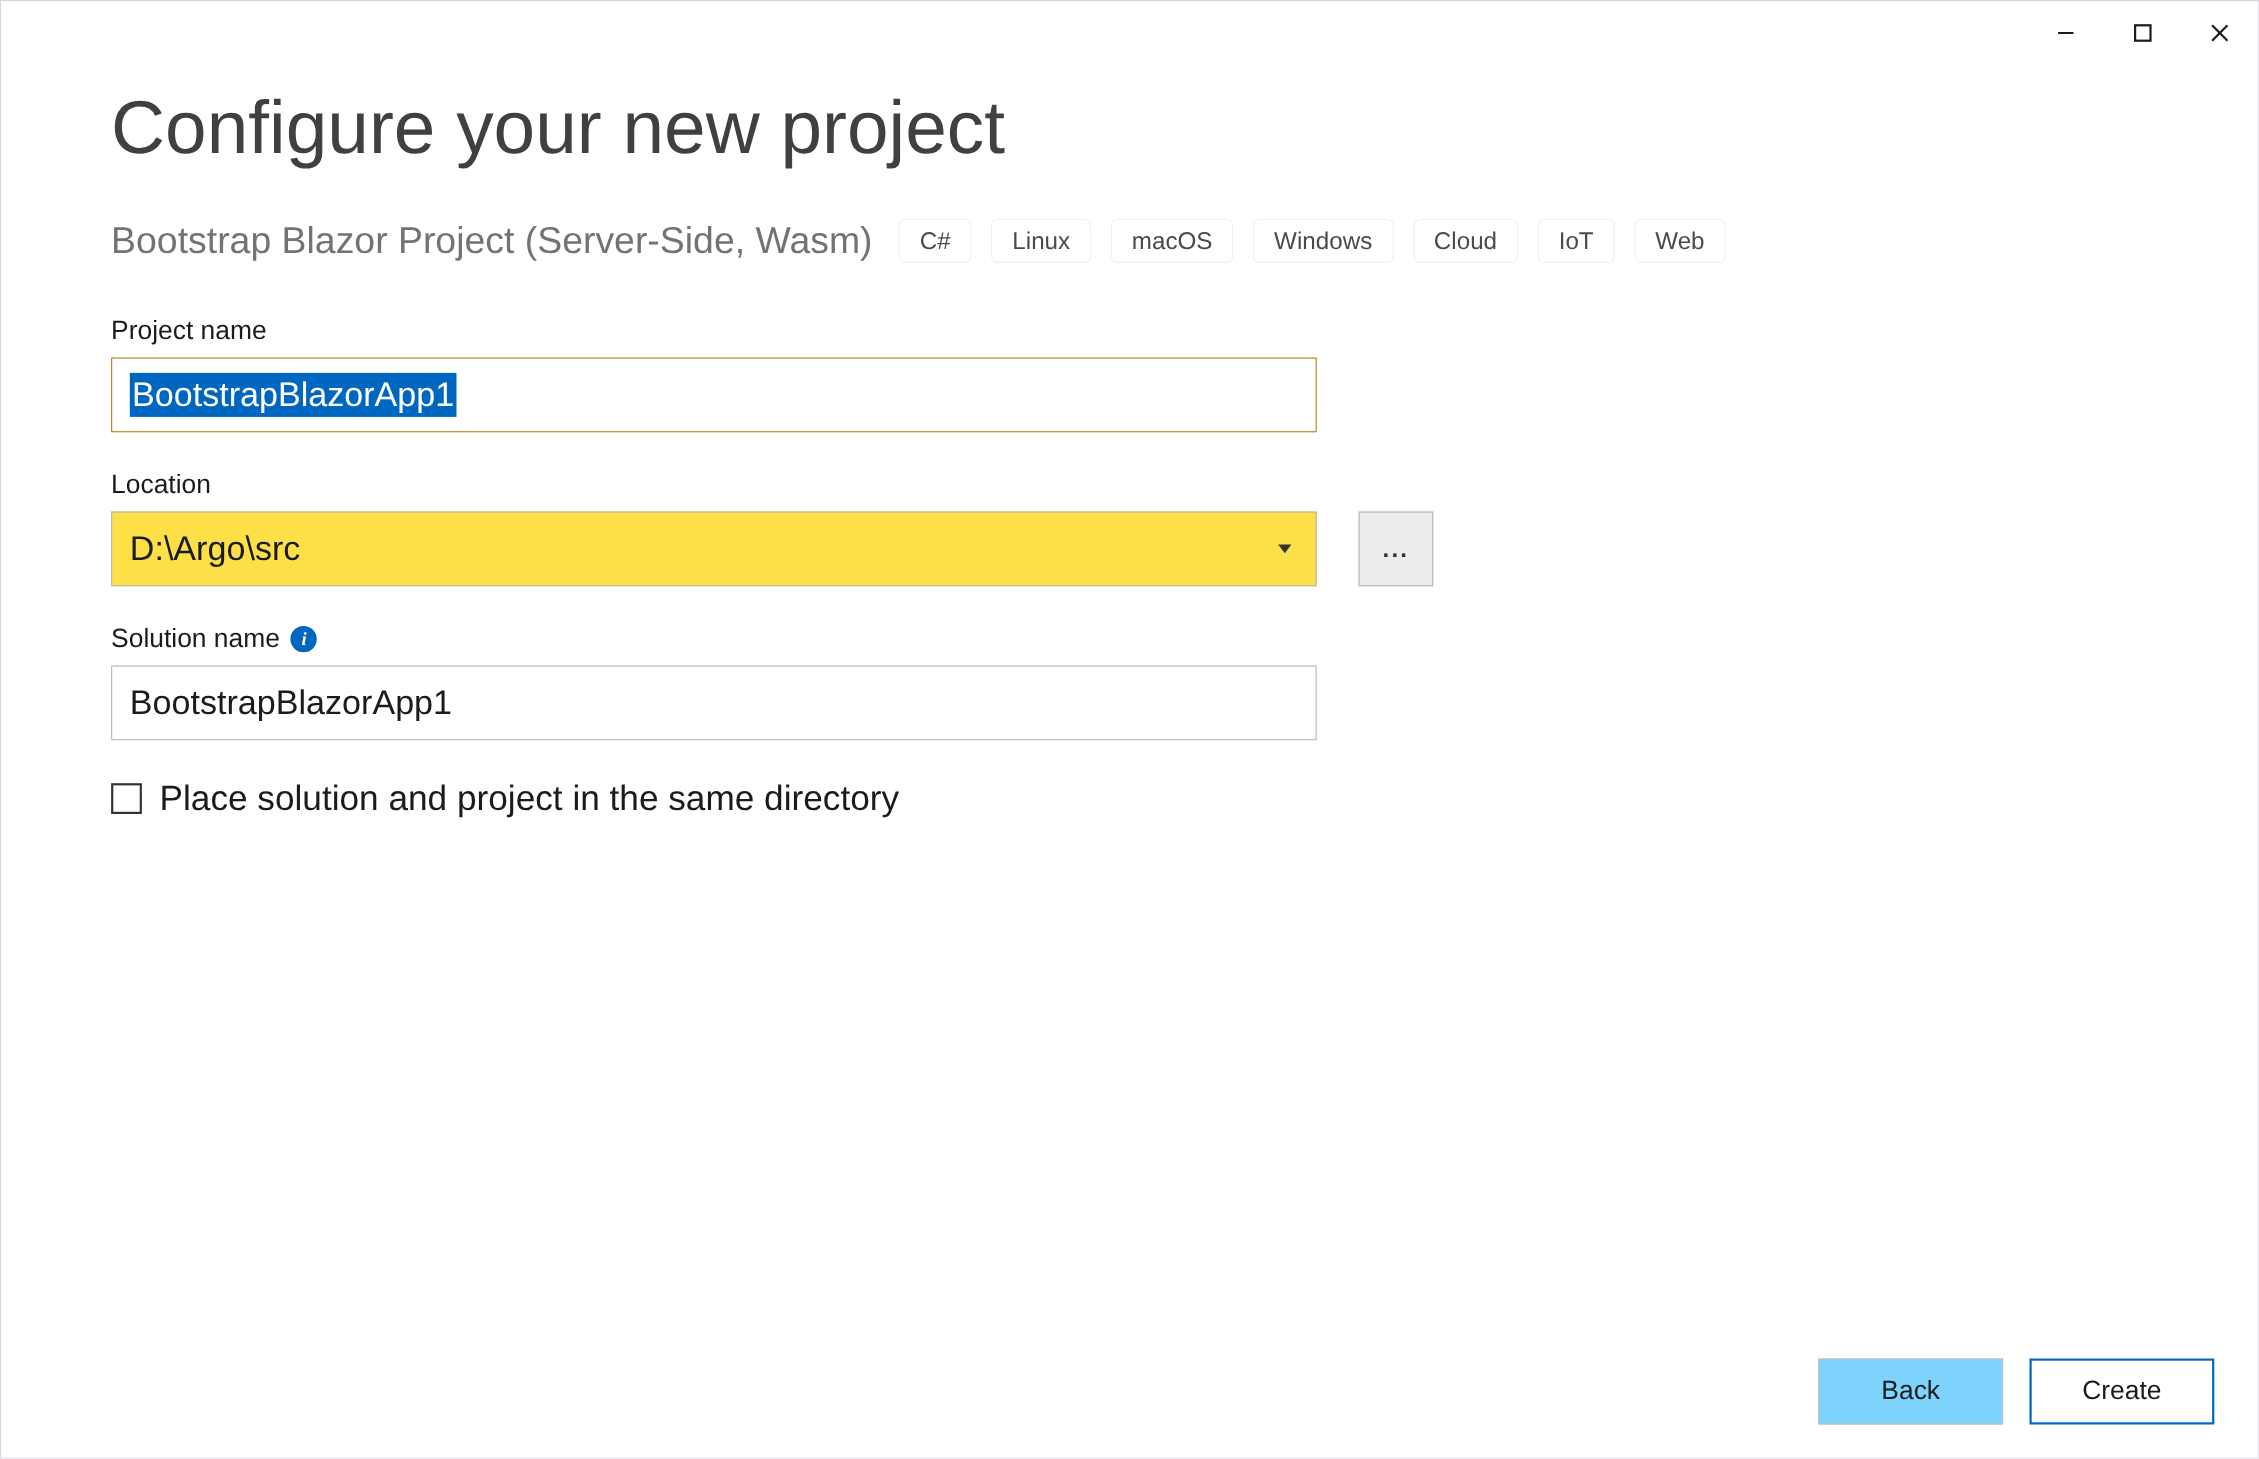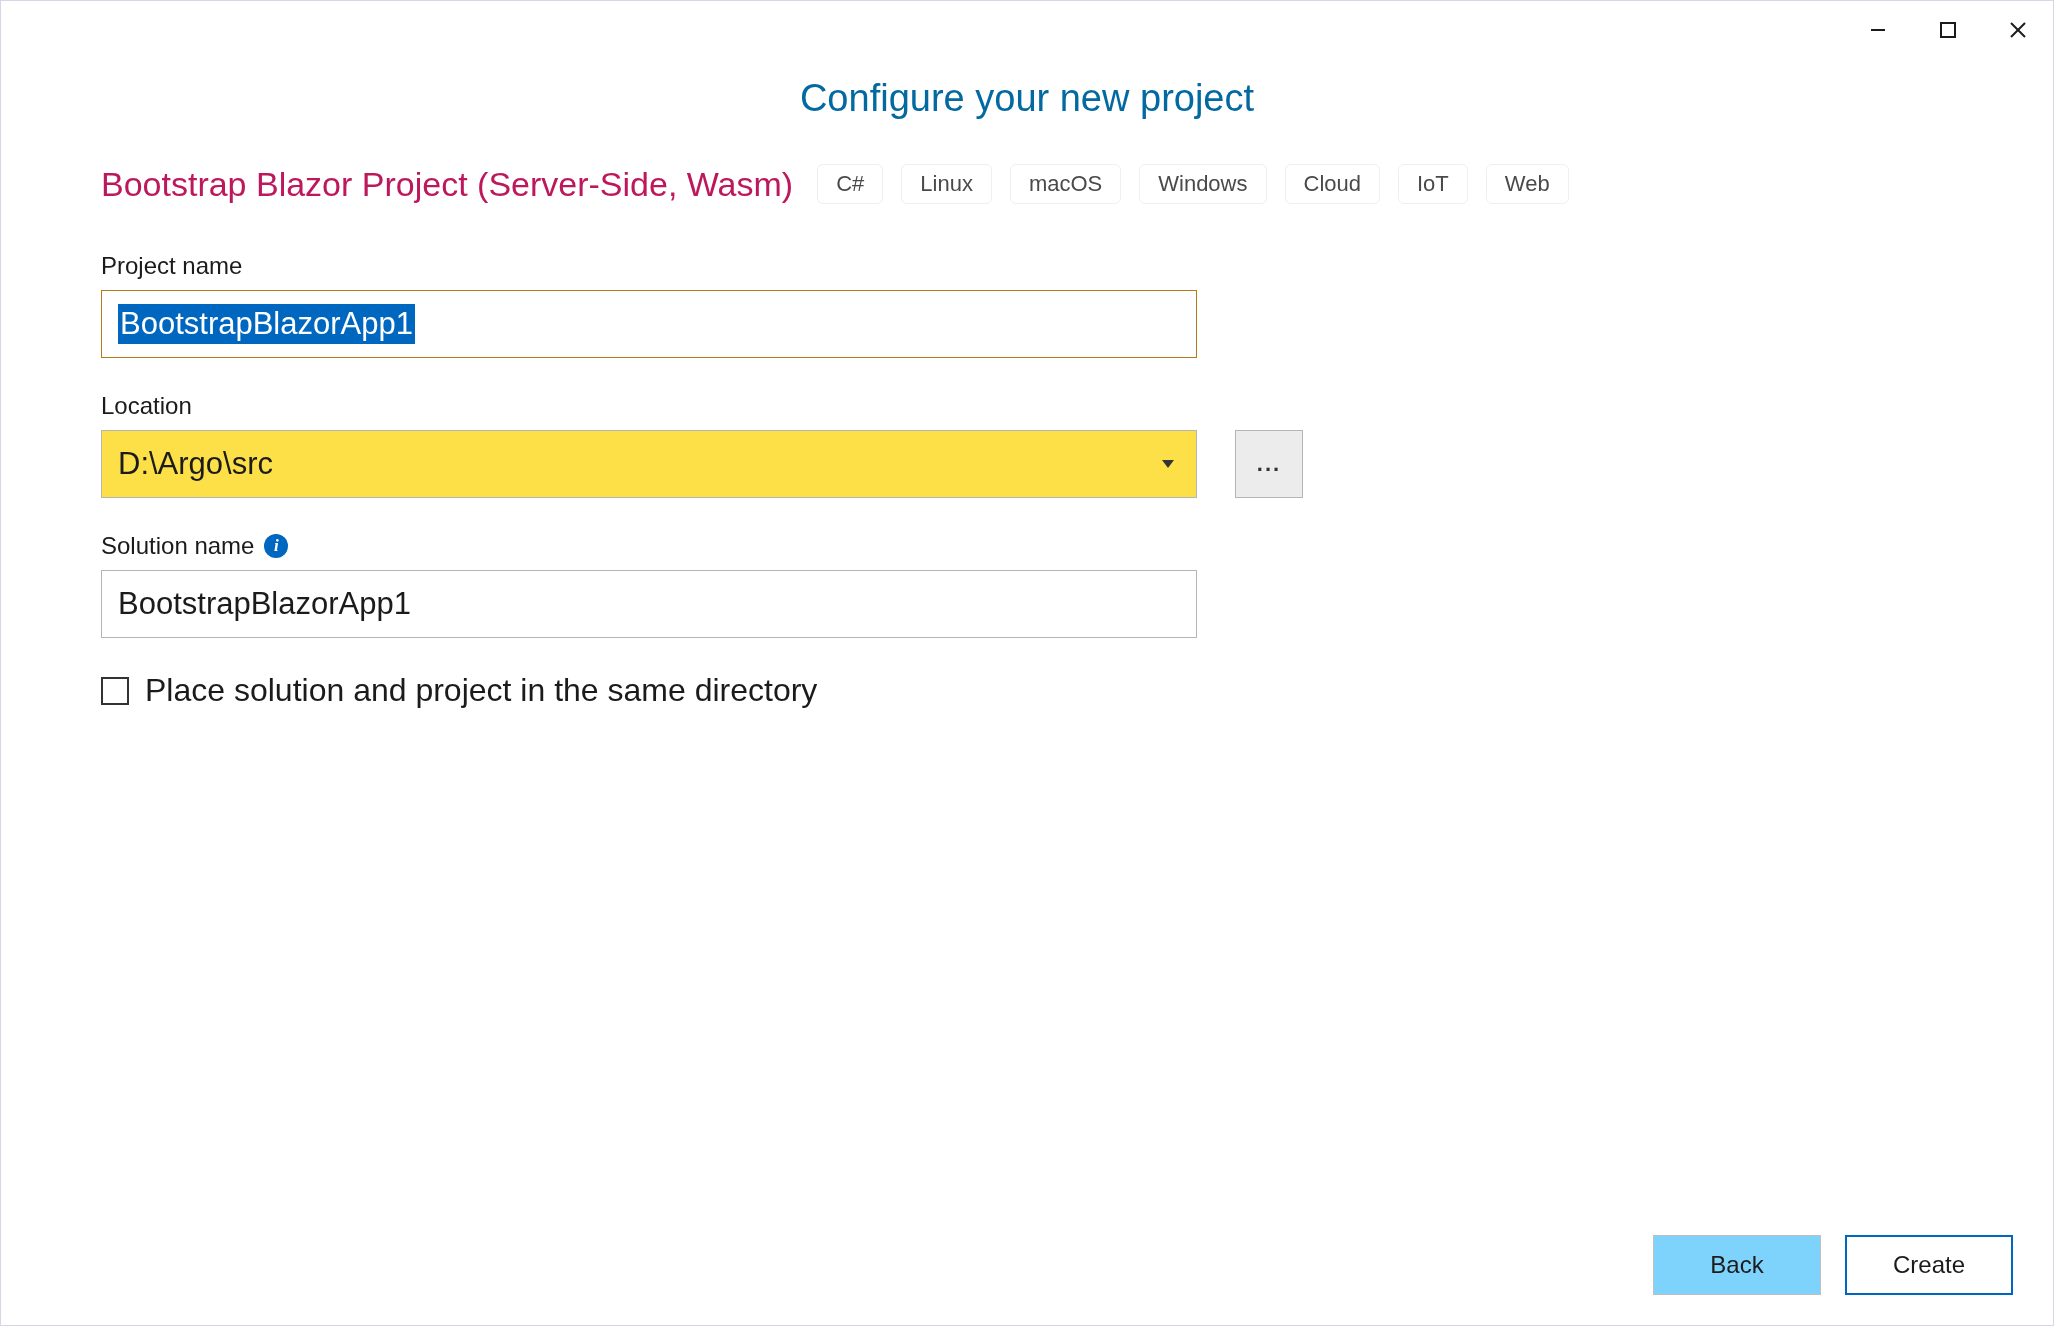--- a/index.html
+++ b/index.html
@@ -34,37 +34,36 @@
     cursor: pointer;
   }
   .win-btn svg { stroke: #1b1b1b; stroke-width: 2; fill: none; }
 
   .content {
     flex: 1 1 auto;
     padding: 18px 100px 0 100px;
   }
 
   h1.page-title {
-    font-size: 38px;
+    font-size: 68px;
     font-weight: 400;
     margin: 0 0 44px 0;
-    color: #0369a1;
-    text-align: center;
+    color: #404040;
   }
 
   .subtitle-row {
     display: flex;
     align-items: center;
     gap: 24px;
     margin-bottom: 48px;
   }
   .subtitle-text {
     font-size: 34px;
     font-weight: 400;
-    color: #be185d;
+    color: #737373;
   }
   .tags {
     display: flex;
     gap: 18px;
     align-items: center;
   }
   .tag {
     border: 1px solid #eceff4;
     border-radius: 6px;
     padding: 6px 18px;

